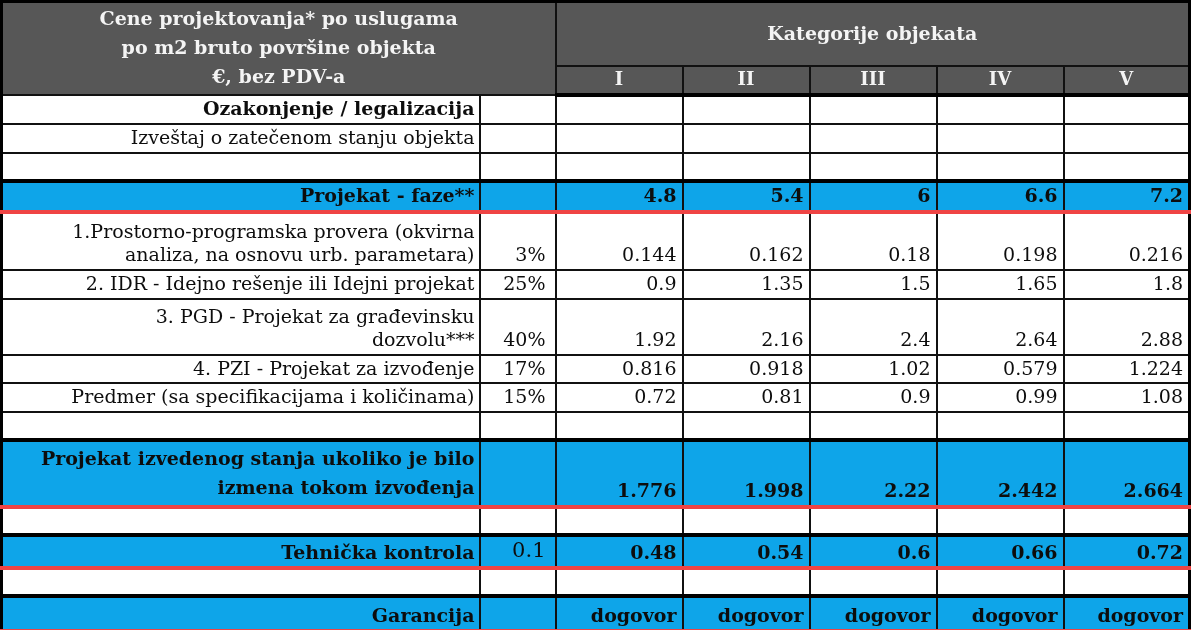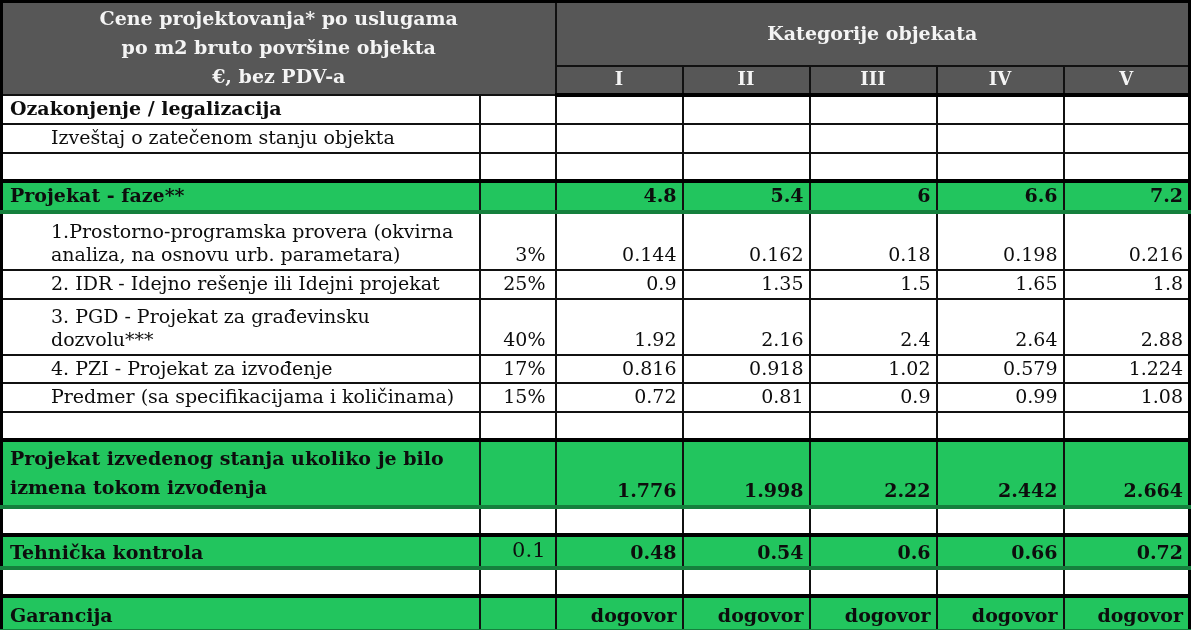--- a/index.html
+++ b/index.html
@@ -29,31 +29,31 @@
     font-weight: bold;
     text-align: center;
     vertical-align: middle;
   }
   td.title-cell { line-height: 29px; font-size: 19px; }
   td.kat-cell { font-size: 19px; }
   td.roman-cell { font-size: 18px; padding: 0 4px 2px 4px; }
   tr.hdr2 td { border-bottom: 4px solid #000; }
 
   
-  td.c-lbl { text-align: left; padding-left: 7px; }
+  td.c-lbl { text-align: right; padding-left: 7px; }
   td.c-pct { text-align: right; padding-right: 9px; }
   td.c-val { text-align: right; padding-right: 5px; }
 
   tr.r-main td.c-lbl { font-weight: bold; }
   tr.r-item td.c-lbl { padding-left: 48px; font-weight: normal; }
 
   tr.r-section td {
-    background: #22c55e;
+    background: #0ea5e9;
     border-top: 4px solid #000;
-    border-bottom: 4px solid #15803d;
+    border-bottom: 4px solid #ef4444;
   }
   tr.r-section td.c-lbl { font-weight: bold; }
   tr.r-section td.c-val { font-weight: bold; }
 
   tr.lbl-top td.c-lbl { vertical-align: top; padding-top: 2px; line-height: 29px; }
   tr.v-left td.c-val { text-align: right; padding-left: 6px; }
   td.pct-plain { font-weight: normal; font-size: 21px; }
 </style>
 </head>
 <body>

